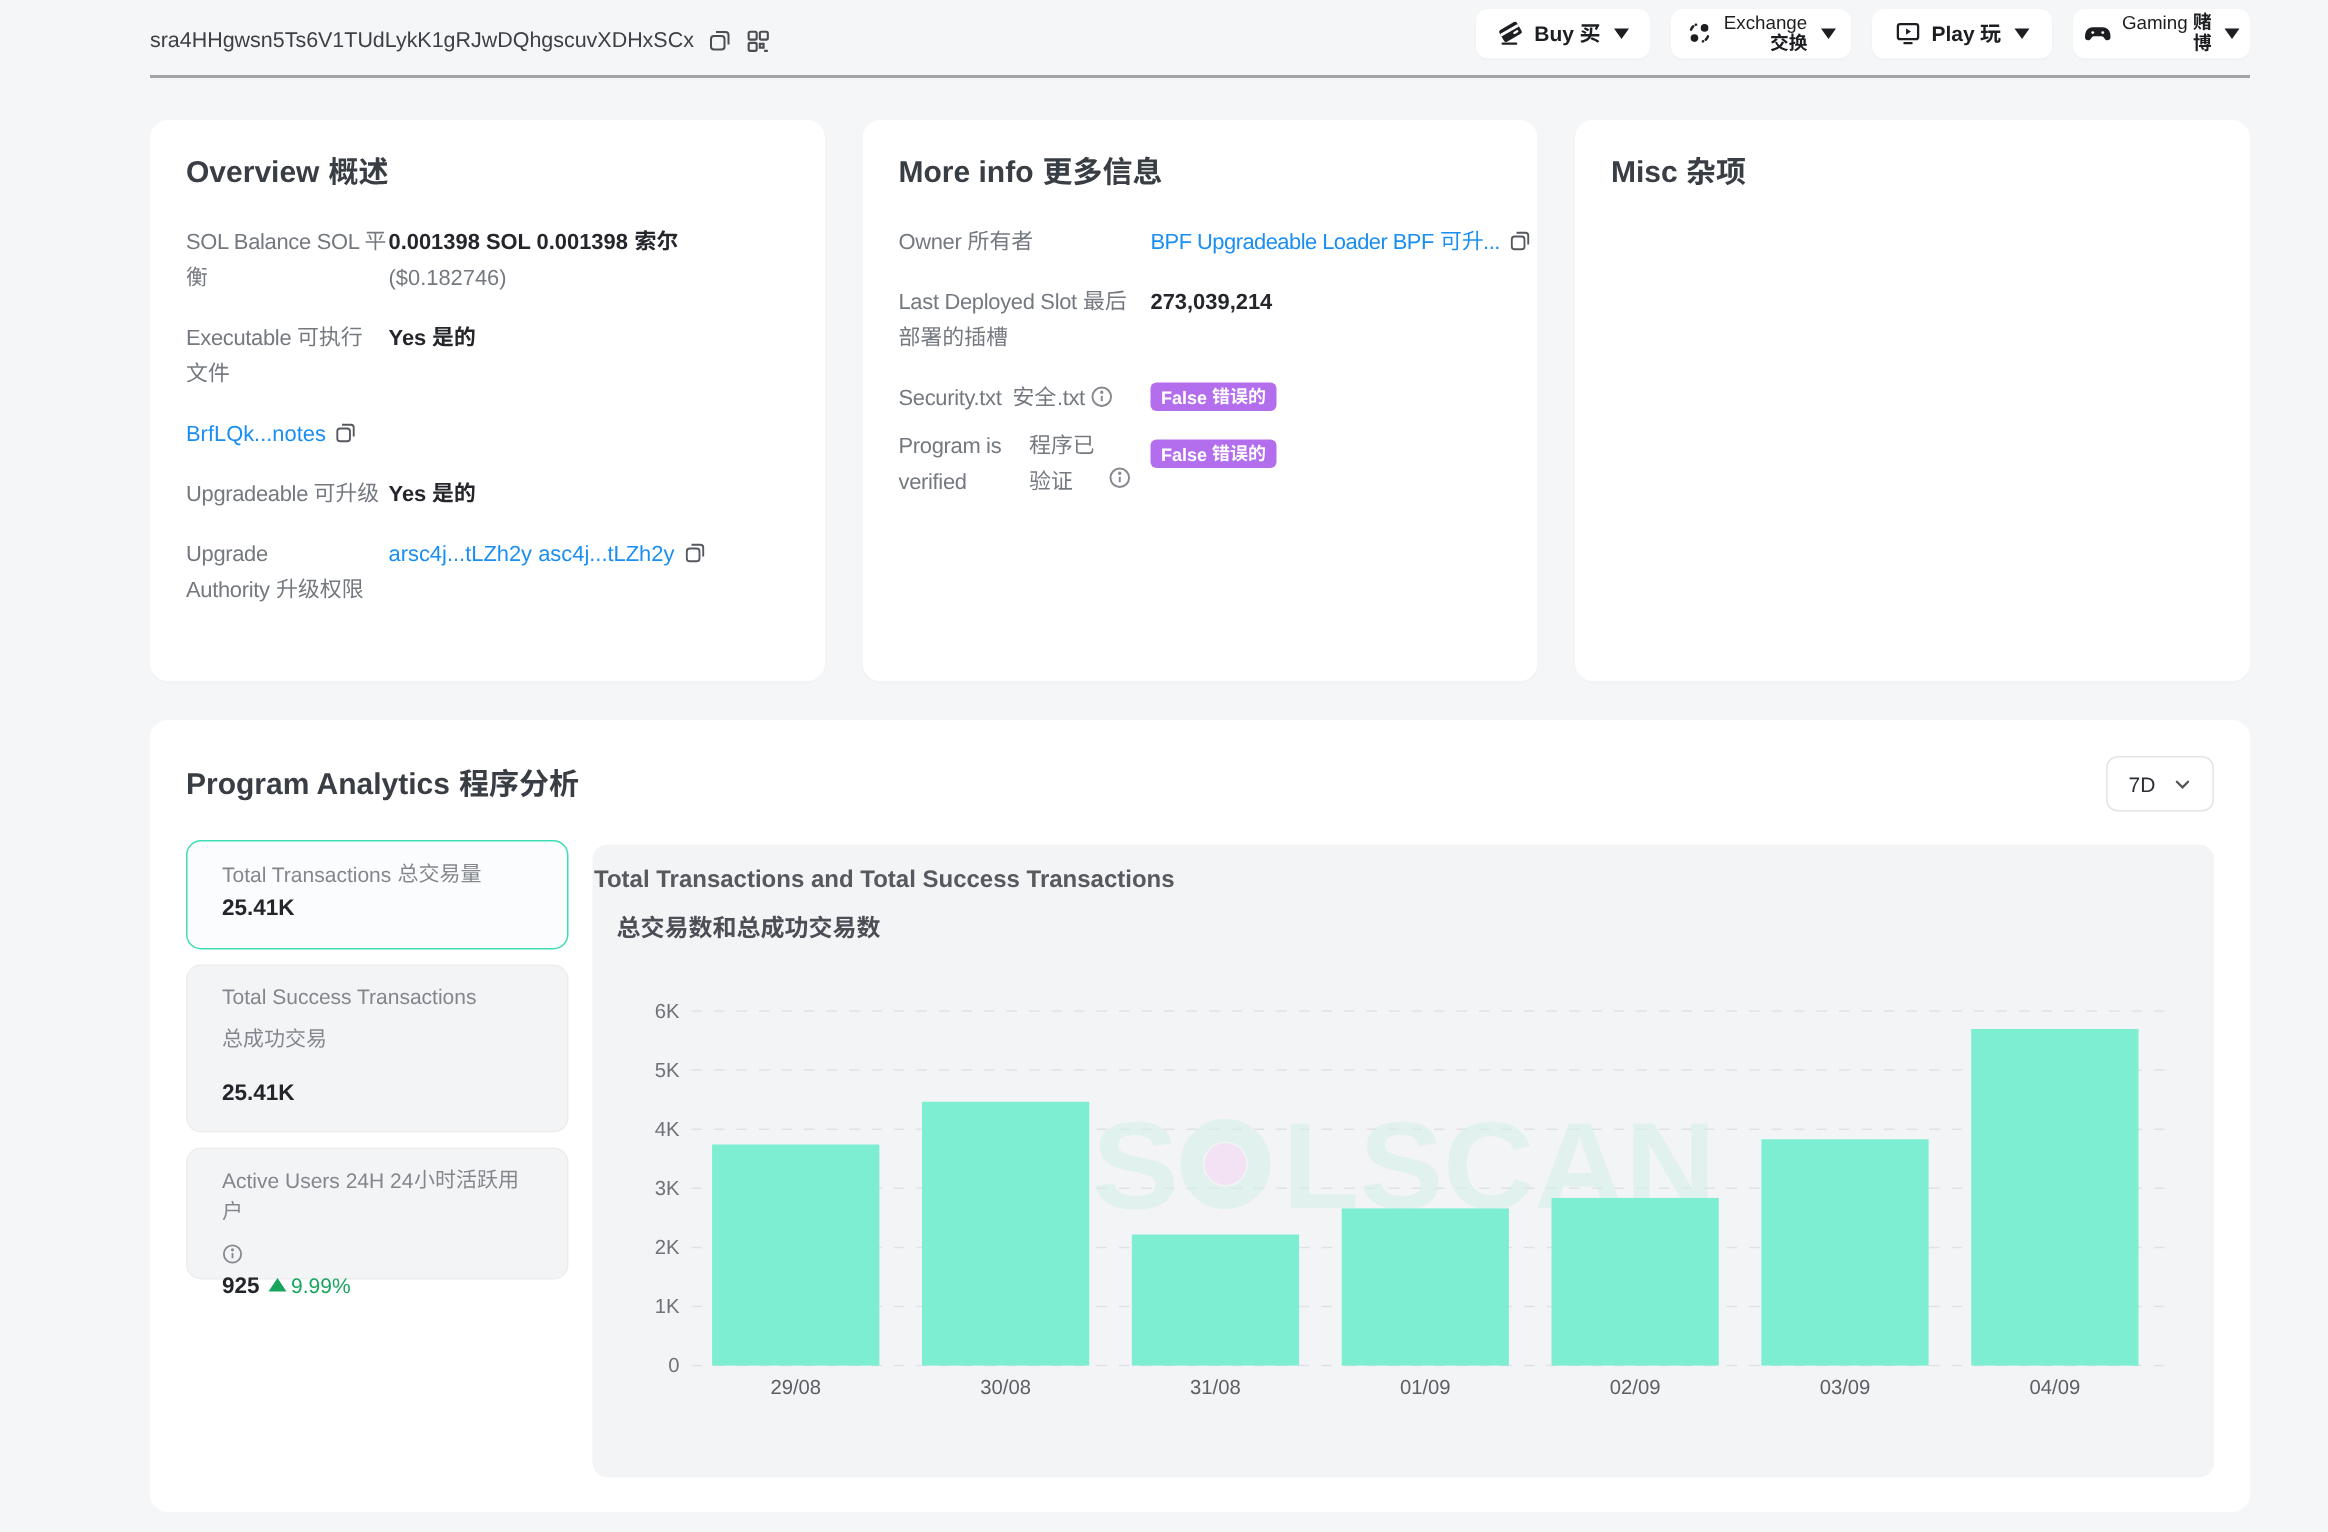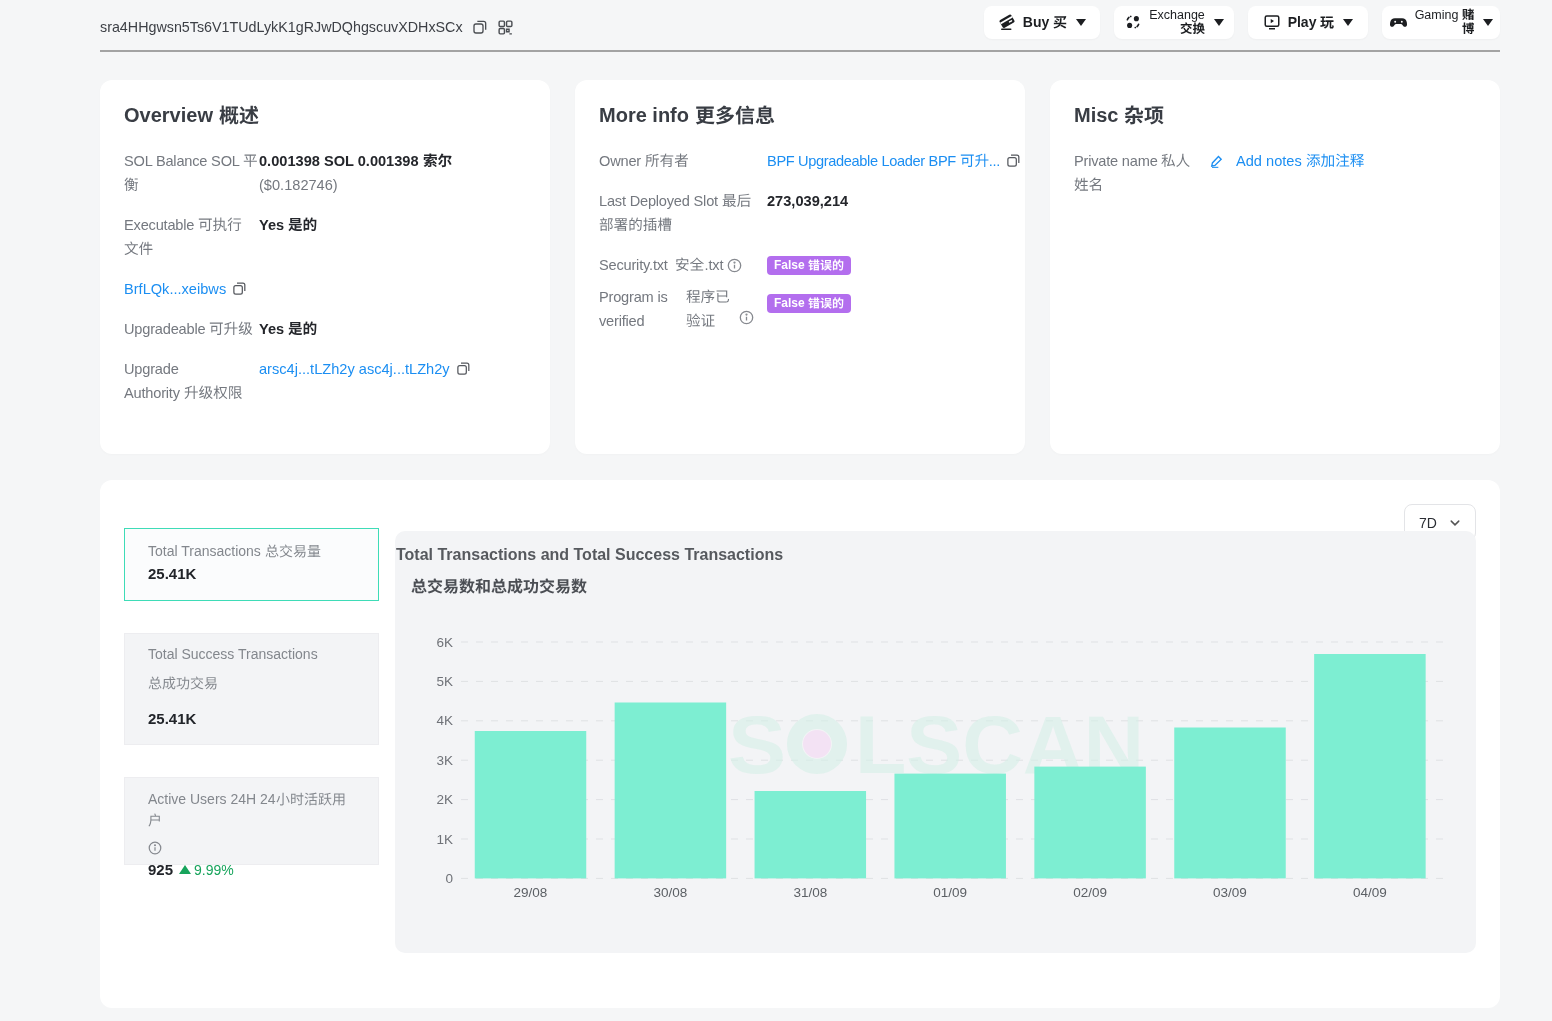--- a/index.html
+++ b/index.html
@@ -24,21 +24,21 @@
 .gray{color:#74787f}
 a,.link{color:#1b8ef2;text-decoration:none}
 .cpy{color:#55585e;vertical-align:-2px;margin-left:6px}
 .badge{display:inline-block;background:#b36eee;color:#fff;font-size:12px;font-weight:700;border-radius:4px;padding:2.5px 7px;line-height:14px;vertical-align:1px}
 .info{vertical-align:-2.5px;color:#86898f}
 .pa{background:#fff;border-radius:12px;width:1400px;height:528px;margin-top:26px;padding:24px;position:relative}
 .pa-title{font-size:20px;font-weight:700;color:#393d44;margin-top:8px}
 .sel7d{position:absolute;right:24px;top:24px;width:72px;height:37px;border:1px solid #e3e4e7;border-radius:8px;background:#fff;display:flex;align-items:center;justify-content:center;gap:12px;font-size:14px;color:#2a2d33}
 .pabody{display:flex;margin-top:24px;gap:16px}
 .side{width:255px;flex:none}
-.scard{background:#f3f4f6;border:1px solid #ededf0;border-radius:0;padding:11px 14px 11px 23px;margin-bottom:32px;font-size:14px;color:#83878d}
+.scard{background:#f3f4f6;border:1px solid #ededf0;border-radius:10px;padding:11px 14px 11px 23px;margin-bottom:10px;font-size:14px;color:#83878d}
 .scard.sel{border:1.5px solid #3edcb7;background:#fbfcfd}
 .scard .val{font-size:15px;font-weight:700;color:#22252a}
 .chartcard{flex:1;background:#f3f4f6;border-radius:10px;height:422px;position:relative;margin-top:3px}
 .uptri{display:inline-block;width:0;height:0;border-left:6px solid transparent;border-right:6px solid transparent;border-bottom:9px solid #17a45c;margin:0 3px 1px 6px}
 .green{color:#17a45c}
 </style></head>
 <body>
 <svg style="position:absolute;width:0;height:0" aria-hidden="true">
     <defs>
       <path id="b4e70" d="M520 791C651 842 789 915 869 969L946 876C861 823 715 754 581 704ZM200 306C267 337 356 387 399 420L468 330C421 297 330 252 265 226ZM85 446C148 474 231 520 271 552L340 463C297 432 212 391 151 367ZM61 553L61 664L427 664C368 763 255 829 37 870C59 895 88 940 98 970C372 913 498 812 558 664L945 664L945 553L591 553C609 461 613 355 617 234L496 234C493 360 491 466 470 553ZM101 84L101 197L784 197C763 241 738 283 717 315L815 363C862 299 915 201 955 112L865 77L845 84Z"></path>
@@ -219,21 +219,21 @@
               </svg></span><br><svg class="cj" style="width:2em" viewBox="0 0 2000 1000">
               <use href="#r6587"></use>
               <use href="#r4ef6" x="1000"></use>
             </svg></div>
           <div class="vl"><b>Yes <svg class="cj" style="width:2em" viewBox="0 0 2000 1000">
                 <use href="#b662f"></use>
                 <use href="#b7684" x="1000"></use>
               </svg></b></div>
         </div>
     <div class="row">
-          <div class="vl"><span class="link">BrfLQk...xeibws</span><svg class="cpy" width="15" height="15" viewBox="0 0 24 24" fill="none" stroke="currentColor" stroke-width="2">
+          <div class="vl"><span class="link">BrfLQk...notes</span><svg class="cpy" width="15" height="15" viewBox="0 0 24 24" fill="none" stroke="currentColor" stroke-width="2">
               <rect x="3" y="7.5" width="13.5" height="13.5" rx="3"></rect>
               <path d="M8 3.5h9.5a3 3 0 0 1 3 3V16"></path>
             </svg></div>
         </div>
     <div class="row">
           <div class="lb nw">Upgradeable <svg class="cj" style="width:3em" viewBox="0 0 3000 1000">
               <use href="#r53ef"></use>
               <use href="#r5347" x="1000"></use>
               <use href="#r7ea7" x="2000"></use>
             </svg></div>
@@ -326,41 +326,29 @@
                 <use href="#b8bef" x="1000"></use>
                 <use href="#b7684" x="2000"></use>
               </svg></span></div>
         </div>
   </div>
   <div class="card">
     <div class="ctitle">Misc <svg class="cj" style="width:2em" viewBox="0 0 2000 1000">
             <use href="#b6742"></use>
             <use href="#b9879" x="1000"></use>
           </svg></div>
-    <div class="row">
-          <div class="lb"><span class="nw">Private name <svg class="cj" style="width:2em" viewBox="0 0 2000 1000">
-                <use href="#r79c1"></use>
-                <use href="#r4eba" x="1000"></use>
-              </svg></span><br><svg class="cj" style="width:2em" viewBox="0 0 2000 1000">
-              <use href="#r59d3"></use>
-              <use href="#r540d" x="1000"></use>
-            </svg></div>
-          <div class="vl link"><svg width="16" height="16" viewBox="0 0 24 24" fill="none" stroke="currentColor" stroke-width="2" style="vertical-align:-3px;margin-right:11px">
-              <path d="M14.2 5.2l4.1 4.1L8.9 18.7l-4.8 1 1-4.8z"></path>
-              <path d="M4.5 21.5h9.5" stroke-width="1.6"></path>
-            </svg>Add notes <svg class="cj" style="width:4em" viewBox="0 0 4000 1000">
-              <use href="#r6dfb"></use>
-              <use href="#r52a0" x="1000"></use>
-              <use href="#r6ce8" x="2000"></use>
-              <use href="#r91ca" x="3000"></use>
-            </svg></div>
-        </div>
   </div>
 </div>
 <div class="pa">
+  <div class="pa-title">Program Analytics <svg class="cj" style="width:4em" viewBox="0 0 4000 1000">
+          <use href="#b7a0b"></use>
+          <use href="#b5e8f" x="1000"></use>
+          <use href="#b5206" x="2000"></use>
+          <use href="#b6790" x="3000"></use>
+        </svg></div>
   <div class="sel7d">
         <span>7D</span>
         <svg width="12" height="12" viewBox="0 0 16 16" fill="none" stroke="#555" stroke-width="2" stroke-linecap="round">
           <path d="M3 5.5l5 5 5-5"></path>
         </svg>
       </div>
   <div class="pabody">
     <div class="side">
       <div class="scard sel" style="height:73px;padding-top:14px">
             <div>Total Transactions <svg class="cj" style="width:4em" viewBox="0 0 4000 1000">

